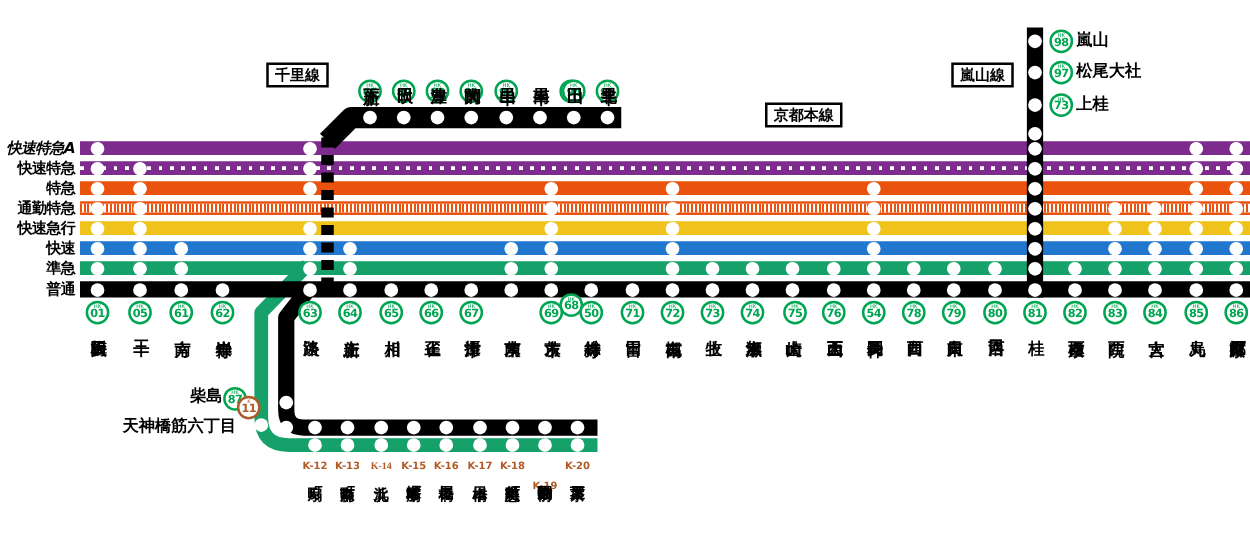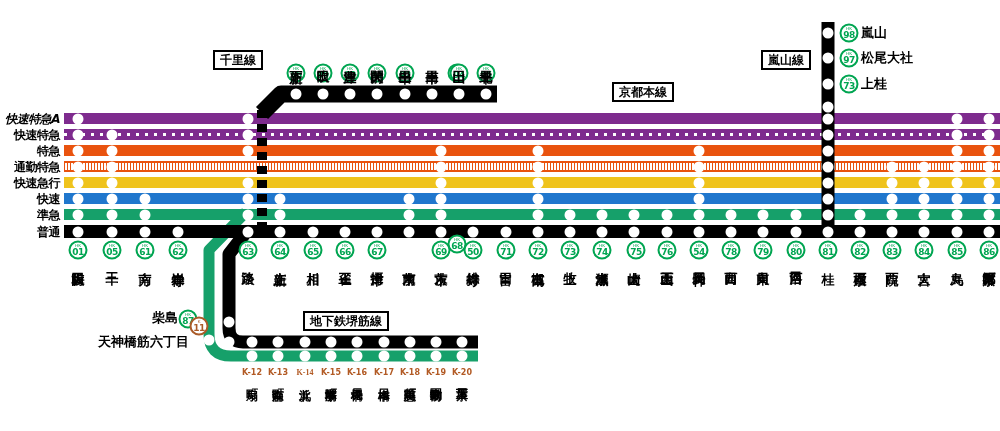--- a/index.html
+++ b/index.html
@@ -42,21 +42,20 @@
 
   <svg id="svg-over" class="layer" width="1000" height="431" viewBox="0 0 1000 431">
     <path d="M 497 94 L 281 94 L 262 113" fill="none" stroke="#000" stroke-width="17" stroke-linejoin="round"></path>
     <path d="M 262 110 L 262 231" fill="none" stroke="#000" stroke-width="10" stroke-dasharray="8 6"></path>
     <path d="M 828 22 L 828 238" fill="none" stroke="#000" stroke-width="13"></path>
   </svg>
 
   <div class="linebox" style="left:213px;top:50px;">千里線</div>
   <div class="linebox" style="left:612px;top:82px;">京都本線</div>
   <div class="linebox" style="left:761px;top:50px;">嵐山線</div>
-  <div class="linebox" style="left:303px;top:311px;">地下鉄堺筋線</div>
 
   <div class="hname" style="right:822px;top:311px;">柴島</div>
   <div class="hname" style="right:811px;top:335px;">天神橋筋六丁目</div>
 <div class="svc-label" style="top: 118.5px; font-style: italic;">快速特急A</div>
     <div class="band" style="top: 113px; height: 11px; background: rgb(126, 43, 142);"></div>
     <div class="dot" style="left: 78px; top: 118.5px;"></div>
     <div class="dot" style="left: 248px; top: 118.5px;"></div>
     <div class="dot" style="left: 828px; top: 118.5px;"></div>
     <div class="dot" style="left: 957px; top: 118.5px;"></div>
     <div class="dot" style="left: 989px; top: 118.5px;"></div>
@@ -417,19 +416,19 @@
     <div class="dot" style="left: 384px; top: 342px;"></div>
     <div class="dot" style="left: 384px; top: 356px;"></div>
     <div class="klabel" style="left: 384px; top: 368px;">K-17</div>
     <div class="vname vname-sm" style="left: 384px; top: 379px;">日本橋</div>
     <div class="dot" style="left: 410px; top: 342px;"></div>
     <div class="dot" style="left: 410px; top: 356px;"></div>
     <div class="klabel" style="left: 410px; top: 368px;">K-18</div>
     <div class="vname vname-sm" style="left: 410px; top: 379px;">恵美須町</div>
     <div class="dot" style="left: 436px; top: 342px;"></div>
     <div class="dot" style="left: 436px; top: 356px;"></div>
-    <div class="klabel" style="left: 436px; top: 368px;">K-19</div>
+    <div class="klabel" style="left: 436px; top: 384px;">K-19</div>
     <div class="vname vname-sm" style="left: 436px; top: 379px;">動物園前</div>
     <div class="dot" style="left: 462px; top: 342px;"></div>
     <div class="dot" style="left: 462px; top: 356px;"></div>
     <div class="klabel" style="left: 462px; top: 368px;">K-20</div>
     <div class="vname vname-sm" style="left: 462px; top: 379px;">天下茶屋</div>
   </div>
 
 </body></html>

